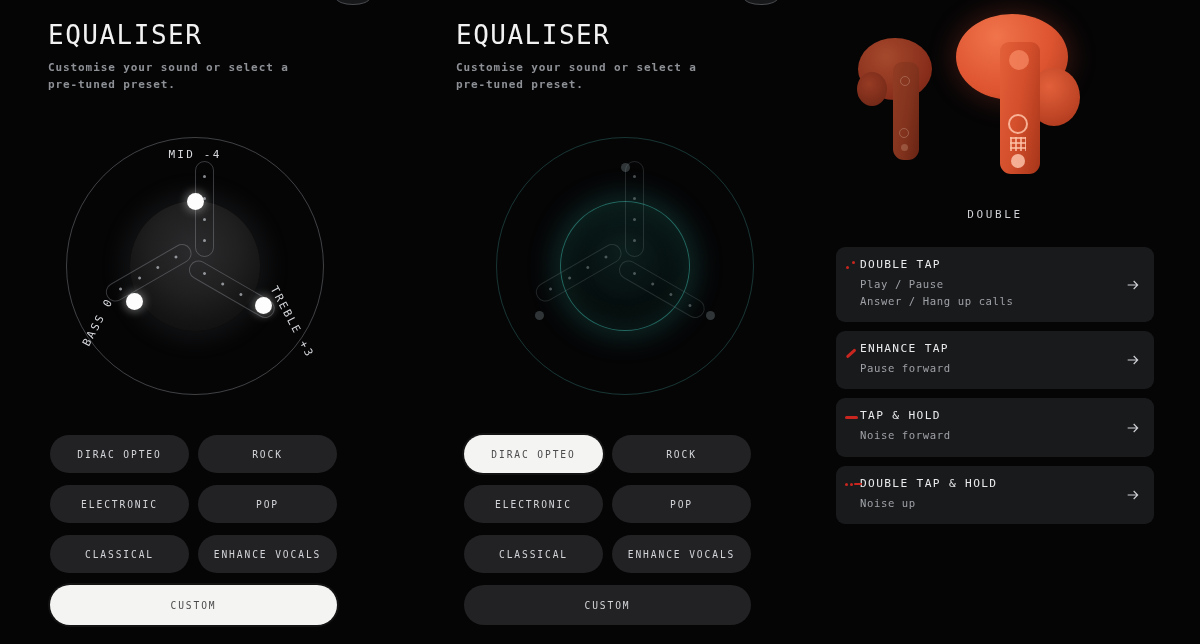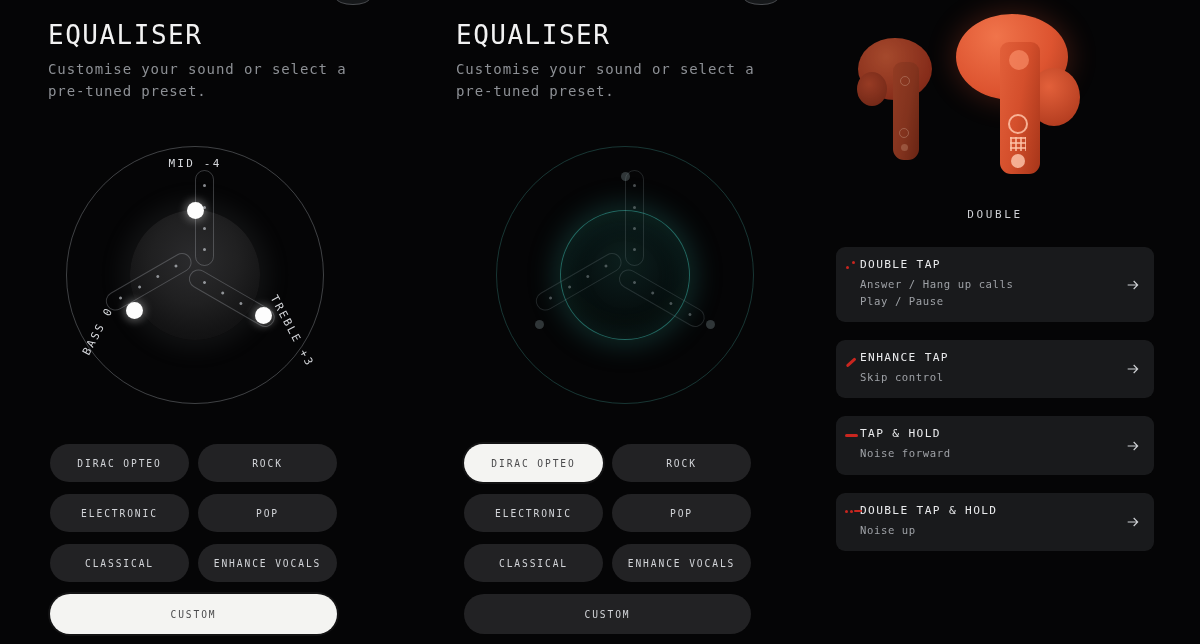--- a/index.html
+++ b/index.html
@@ -15,21 +15,21 @@
   .top-stub { position:absolute; top:-9px; width:34px; height:14px;
     border-radius:50%; background:#1a1c1e; border:1px solid #55585c; opacity:.85; }
 
   
   .eq-col { position:relative; padding:22px 0 0 0; }
   .col-a { width:408px; padding-left:48px; }
   .col-b { width:408px; padding-left:48px; }
 
   .eq-title { font-size:26px; letter-spacing:1.5px; color:#f2f2f2;
     font-weight:400; line-height:1; margin-bottom:11px; }
-  .eq-sub { font-size:14px; line-height:1.55; color:#8d9095; letter-spacing:.9px; }
+  .eq-sub { font-size:11px; line-height:1.55; color:#8d9095; letter-spacing:.9px;font-weight:bold; }
 
   
   .dial-wrap { position:relative; width:258px; height:258px; margin:44px 0 0 18px; }
   .dial-wrap.b { margin-left:40px; }
   .outer-ring { position:absolute; inset:0; border-radius:50%;
     border:1px solid rgba(200,205,212,.30); }
   .outer-ring.teal { border-color:rgba(52,128,120,.40); }
 
   .inner-orb { position:absolute; left:50%; top:50%; width:130px; height:130px;
     margin:-65px 0 0 -65px; border-radius:50%;
@@ -67,21 +67,21 @@
   
   .right-col { position:relative; width:384px; padding:0 46px 0 20px; }
   .bud-area { position:relative; height:196px; }
   .bud { position:absolute; }
   .bud .stem { position:absolute; border-radius:9px 9px 11px 11px; }
   .bud .tip  { position:absolute; border-radius:50%; }
 
   .side-label { text-align:center; font-size:11px; letter-spacing:2.6px;
     color:#cdcfd3; margin-top:12px; }
 
-  .cards { margin-top:26px; display:flex; flex-direction:column; gap:18px; }
+  .cards { margin-top:26px; display:flex; flex-direction:column; gap:9px; }
   .card { position:relative; background:#191a1c; border-radius:9px;
     padding:11px 40px 12px 24px; }
   .card .title { font-size:11.2px; letter-spacing:1.35px; color:#e9eaec; margin-bottom:5px; }
   .card .line  { font-size:10.6px; letter-spacing:.6px; color:#9ea1a6; line-height:1.62; }
   .gicon { position:absolute; left:9px; top:14px; width:14px; height:10px; }
   .gdot { position:absolute; width:3.2px; height:3.2px; border-radius:50%; background:#c9261f; }
   .gdash { position:absolute; height:2.6px; border-radius:2px; background:#c9261f; }
   .arrow { position:absolute; right:13px; top:50%; margin-top:-8px;
     width:16px; height:16px; color:#cfd1d5; }
 </style>
@@ -220,33 +220,33 @@
     <div class="side-label">DOUBLE</div>
 
     <div class="cards">
 
       <div class="card">
         <span class="gicon">
           <i class="gdot" style="left:1px;top:5px;"></i>
           <i class="gdot" style="left:7px;top:0px;"></i>
         </span>
         <div class="title">DOUBLE TAP</div>
+        <div class="line">Play / Pause</div>
         <div class="line">Answer / Hang up calls</div>
-        <div class="line">Play / Pause</div>
         <svg class="arrow" viewBox="0 0 24 24" fill="none" stroke="currentColor" stroke-width="1.7">
             <path d="M4 12h15M13 6l6 6-6 6"></path>
           </svg>
       </div>
 
       <div class="card">
         <span class="gicon">
           <i class="gdash" style="left:0px;top:7px;width:12px;transform:rotate(-42deg);"></i>
         </span>
         <div class="title">ENHANCE TAP</div>
-        <div class="line">Skip control</div>
+        <div class="line">Pause forward</div>
         <svg class="arrow" viewBox="0 0 24 24" fill="none" stroke="currentColor" stroke-width="1.7">
             <path d="M4 12h15M13 6l6 6-6 6"></path>
           </svg>
       </div>
 
       <div class="card">
         <span class="gicon">
           <i class="gdash" style="left:0px;top:4px;width:13px;"></i>
         </span>
         <div class="title">TAP &amp; HOLD</div>

